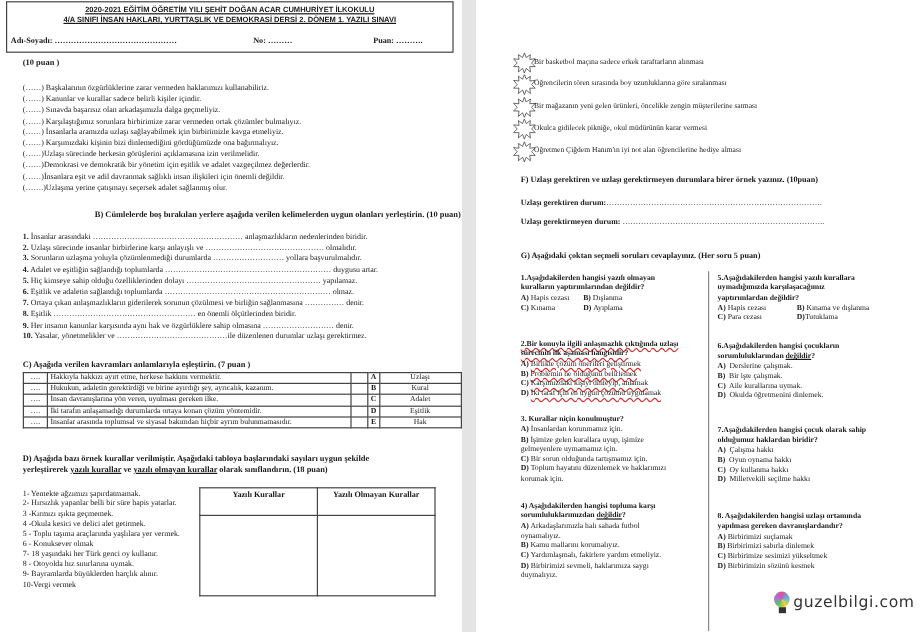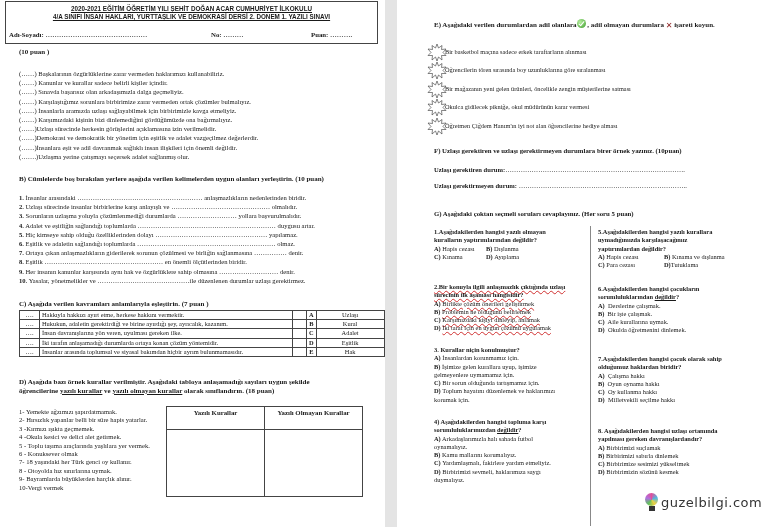--- a/index.html
+++ b/index.html
@@ -90,21 +90,21 @@
     <div>(……) Sınavda başarısız olan arkadaşımızla dalga geçmeliyiz.</div>
     <div>(……) Karşılaştığımız sorunlara birbirimize zarar vermeden ortak çözümler bulmalıyız.</div>
     <div>(……) İnsanlarla aramızda uzlaşı sağlayabilmek için birbirimizle kavga etmeliyiz.</div>
     <div>(……) Karşımızdaki kişinin bizi dinlemediğini gördüğümüzde ona bağırmalıyız.</div>
     <div>(……)Uzlaşı sürecinde herkesin görüşlerini açıklamasına izin verilmelidir.</div>
     <div>(……)Demokrasi ve demokratik bir yönetim için eşitlik ve adalet vazgeçilmez değerlerdir.</div>
     <div>(……)İnsanlara eşit ve adil davranmak sağlıklı insan ilişkileri için önemli değildir.</div>
     <div>(…….)Uzlaşma yerine çatışmayı seçersek adalet sağlanmış olur.</div>
   </div>
 
-  <div class="sec-title" style="left:19px; top:175px; width:365px;">
+  <div class="sec-title" style="left:19px; top:175px; width:365px;text-align:right;">
     <div>B) Cümlelerde boş bırakılan yerlere aşağıda verilen kelimelerden uygun olanları yerleştirin. (10 puan)</div>
   </div>
   <div class="lines" style="left:19px; top:193px;">
     <div><b>1.</b><span> İnsanlar arasındaki ………………………………………………… anlaşmazlıkların nedenlerinden biridir.</span></div>
     <div><b>2.</b><span> Uzlaşı sürecinde insanlar birbirlerine karşı anlayışlı ve ……………………………………… olmalıdır.</span></div>
     <div><b>3.</b><span> Sorunların uzlaşma yoluyla çözümlenmediği durumlarda ……………………… yollara başvurulmalıdır.</span></div>
     <div><b>4.</b><span> Adalet ve eşitliğin sağlandığı toplumlarda ……………………………………………………… duygusu artar.</span></div>
     <div><b>5.</b><span> Hiç kimseye sahip olduğu özelliklerinden dolayı …………………………………………… yapılamaz.</span></div>
     <div><b>6.</b><span> Eşitlik ve adaletin sağlandığı toplumlarda ……………………………………………………… olmaz.</span></div>
     <div><b>7.</b><span> Ortaya çıkan anlaşmazlıkların giderilerek sorunun çözülmesi ve birliğin sağlanmasına …………… denir.</span></div>
@@ -148,22 +148,22 @@
       <td class="dots">….</td>
       <td class="desc">İnsanlar arasında toplumsal ve siyasal bakımdan hiçbir ayrım bulunmamasıdır.</td>
       <td class="gap"></td>
       <td class="letter">E</td>
       <td class="term">Hak</td>
     </tr>
   </tbody>
     </table>
 
   <div class="sec-title" style="left:19px; top:378px; width:365px;">
-    <div>D) Aşağıda bazı örnek kurallar verilmiştir. Aşağıdaki tabloya anlaşamadığı sayıları uygun şekilde</div>
-    <div><span>öğrencilerine </span><span class="ul">yazılı kurallar</span><span> ve </span><span class="ul">yazılı olmayan kurallar</span><span> olarak sınıflandırın. (18 puan)</span></div>
+    <div>D) Aşağıda bazı örnek kurallar verilmiştir. Aşağıdaki tabloya başlarındaki sayıları uygun şekilde</div>
+    <div><span>yerleştirerek </span><span class="ul">yazılı kurallar</span><span> ve </span><span class="ul">yazılı olmayan kurallar</span><span> olarak sınıflandırın. (18 puan)</span></div>
   </div>
   <div class="d-list">
     <div>1- Yemekte ağzımızı şapırdatmamak.</div>
     <div>2- Hırsızlık yapanlar belli bir süre hapis yatarlar.</div>
     <div>3 -Kırmızı ışıkta geçmemek.</div>
     <div>4 -Okula kesici ve delici alet getirmek.</div>
     <div>5 - Toplu taşıma araçlarında yaşlılara yer vermek.</div>
     <div>6 - Konuksever olmak</div>
     <div>7- 18 yaşındaki her Türk genci oy kullanır.</div>
     <div>8 - Otoyolda hız sınırlarına uymak.</div>
@@ -182,21 +182,20 @@
     </tr>
   </tbody>
     </table>
 </div>
 
 <div class="gutter"></div>
 
 <div class="page-right">
 
   <div class="e-title">
-    <div><span>E) Aşağıdaki verilen durumlardan adil olanlara</span><span class="icon-check"></span><span> , adil olmayan durumlara </span><span class="icon-cross">✕</span><span> işareti koyun.</span></div>
   </div>
   <div class="e-items">
     <div class="e-item">
       <svg class="burst" viewBox="0 0 20 17">
           <polygon points="10,0 11.5,4 15,1.5 14.5,5.5 19,5 16,8.5 19,11.5 14.5,11.5 15,16 11.5,13 10,17 8.5,13 5,16 5.5,11.5 1,11.5 4,8.5 1,5 5.5,5.5 5,1.5 8.5,4" fill="#fff" stroke="#333" stroke-width="0.6"></polygon>
         </svg>
       <span class="txt">Bir basketbol maçına sadece erkek taraftarların alınması</span>
     </div>
     <div class="e-item">
       <svg class="burst" viewBox="0 0 20 17">

